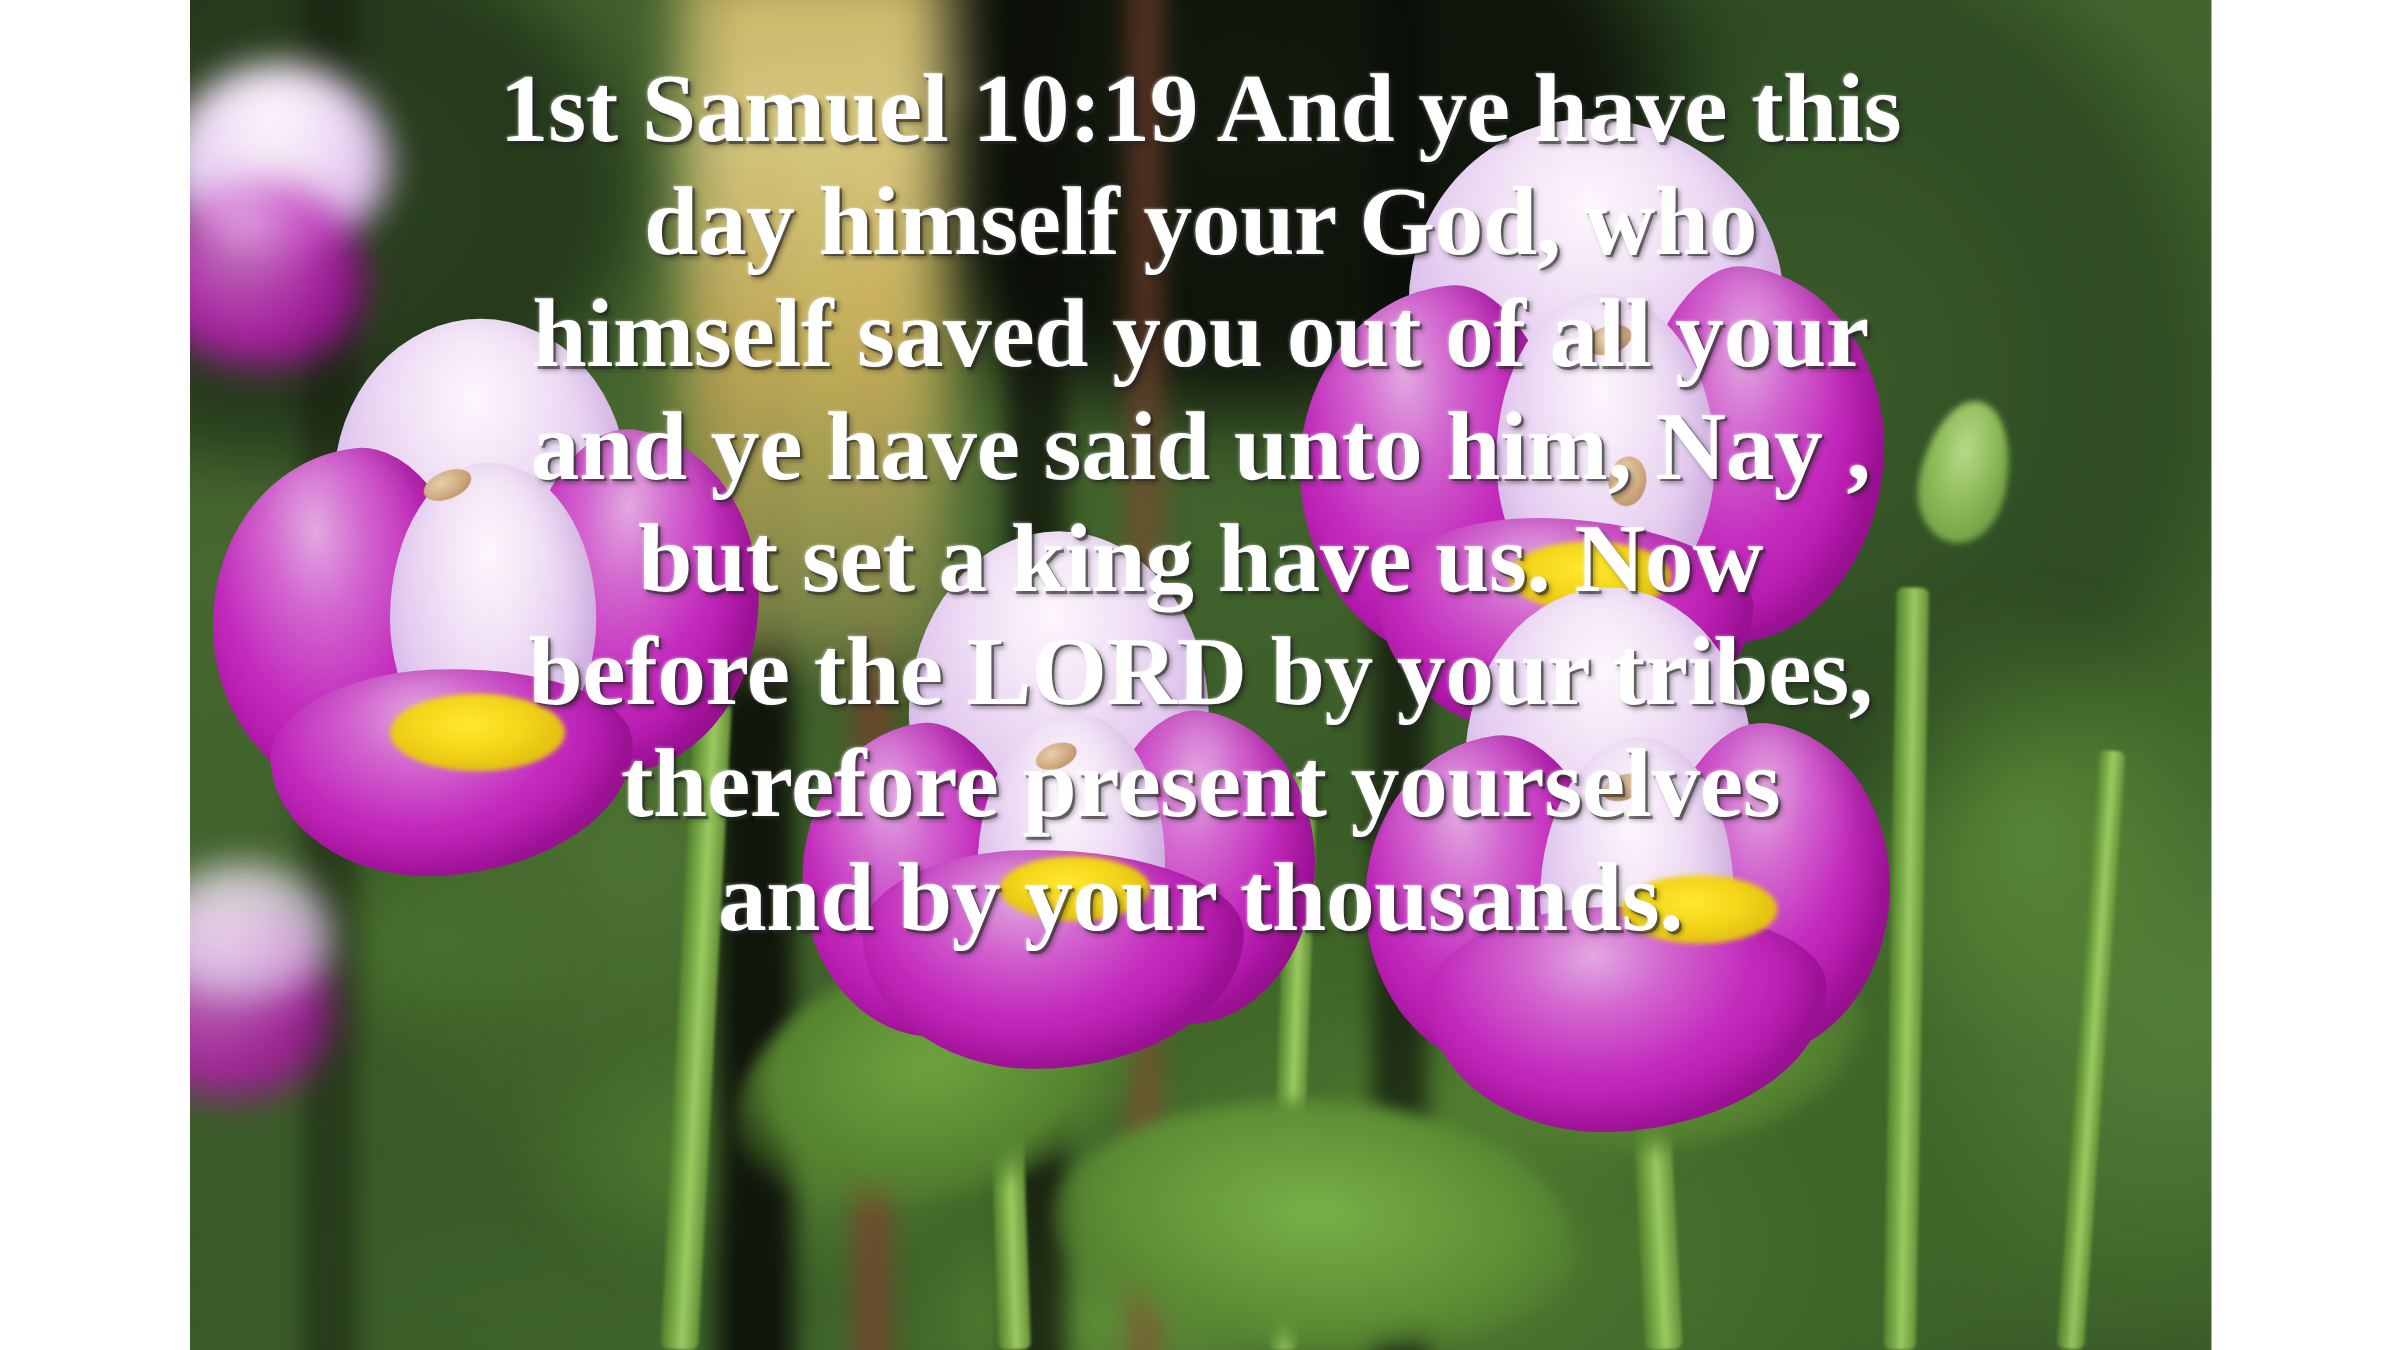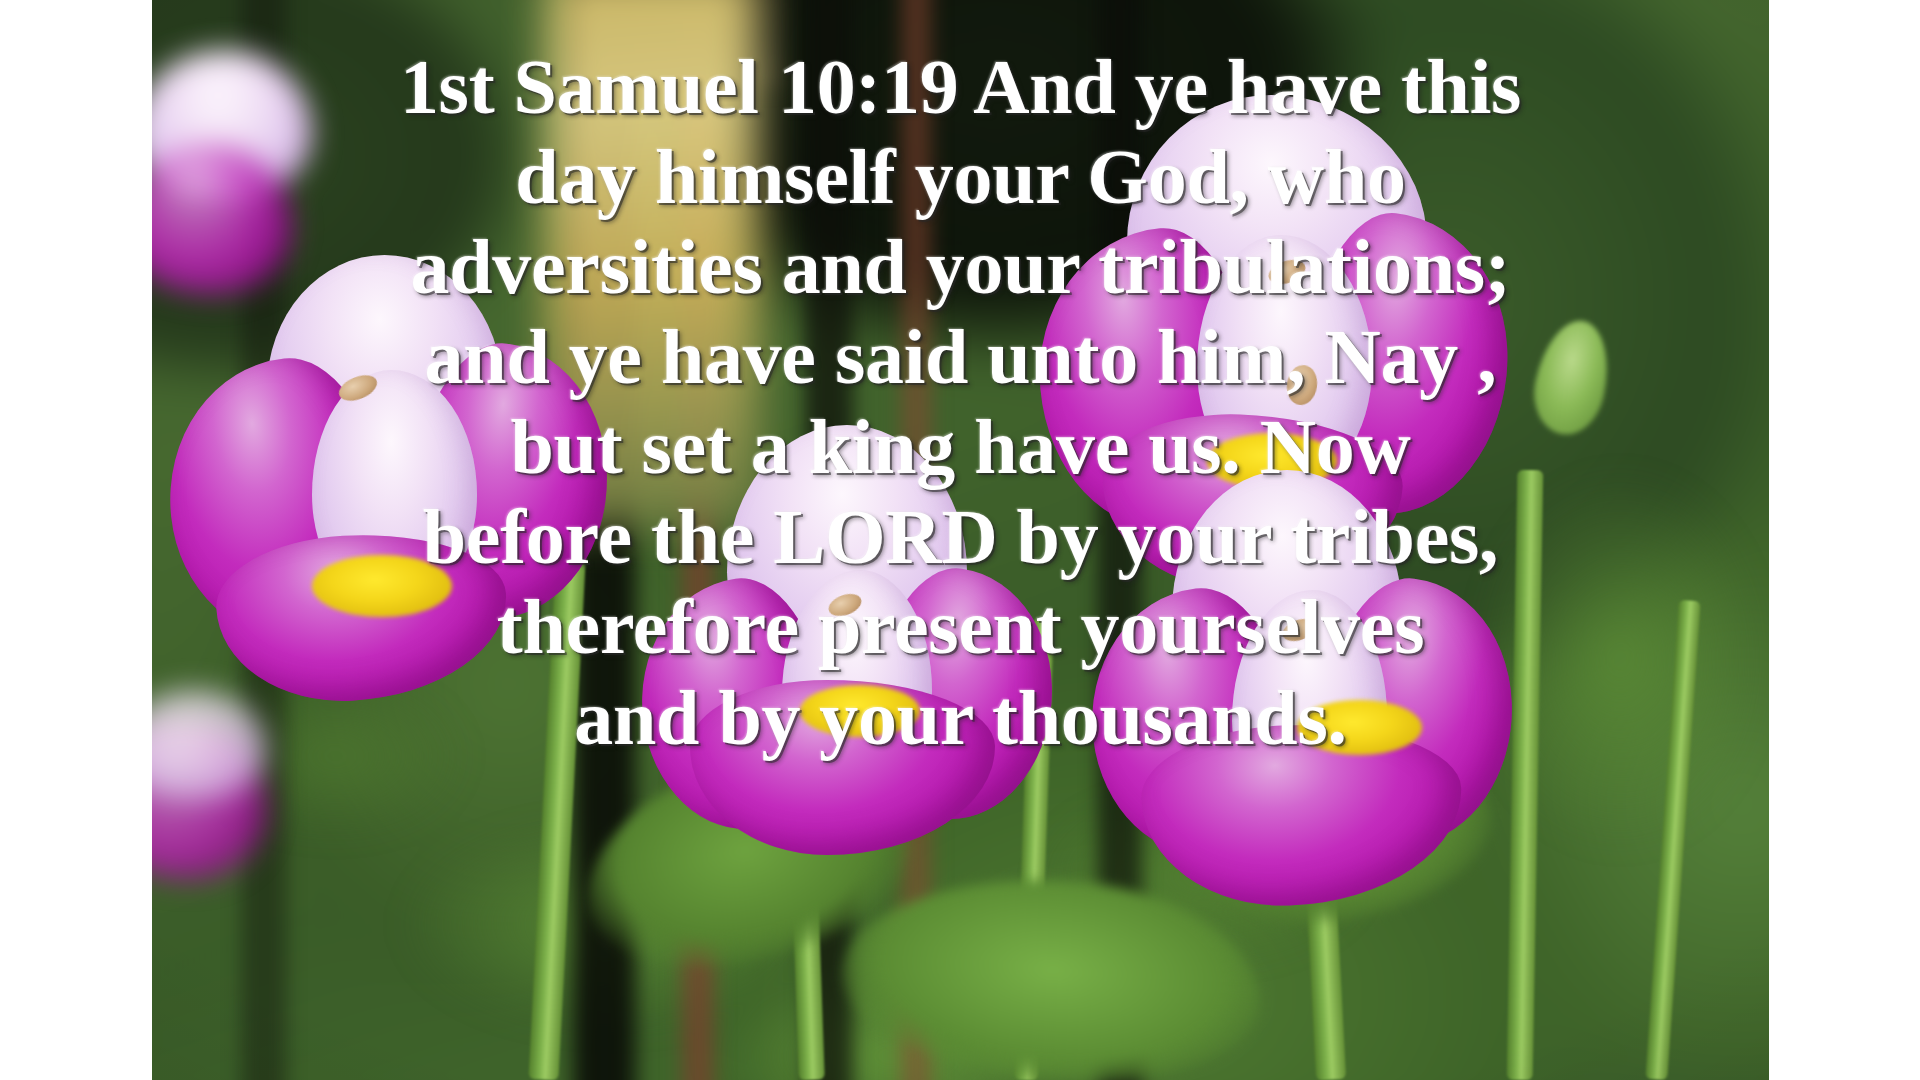--- a/index.html
+++ b/index.html
@@ -273,21 +273,21 @@
          border-radius:50% 50% 48% 52% / 60% 60% 40% 40%; transform:rotate(12deg);"></div>
 
     <div style="position:absolute; inset:0;
          background:radial-gradient(ellipse 120% 110% at 50% 45%, rgba(0,0,0,0) 55%, rgba(0,0,0,.22) 100%);"></div>
   </div>
 
   <div id="verse">
     <div id="verse-text">
       <span class="vline">1st Samuel 10:19 And ye have this</span>
       <span class="vline">day himself your God, who</span>
-      <span class="vline">adversities and your tribulations;</span>
+      <span class="vline">himself saved you out of all your</span>
       <span class="vline">and ye have said unto him, Nay ,</span>
       <span class="vline">but set a king have us. Now</span>
       <span class="vline">before the LORD by your tribes,</span>
       <span class="vline">therefore present yourselves</span>
       <span class="vline">and by your thousands.</span>
     </div>
   </div>
 
 </div>
 

